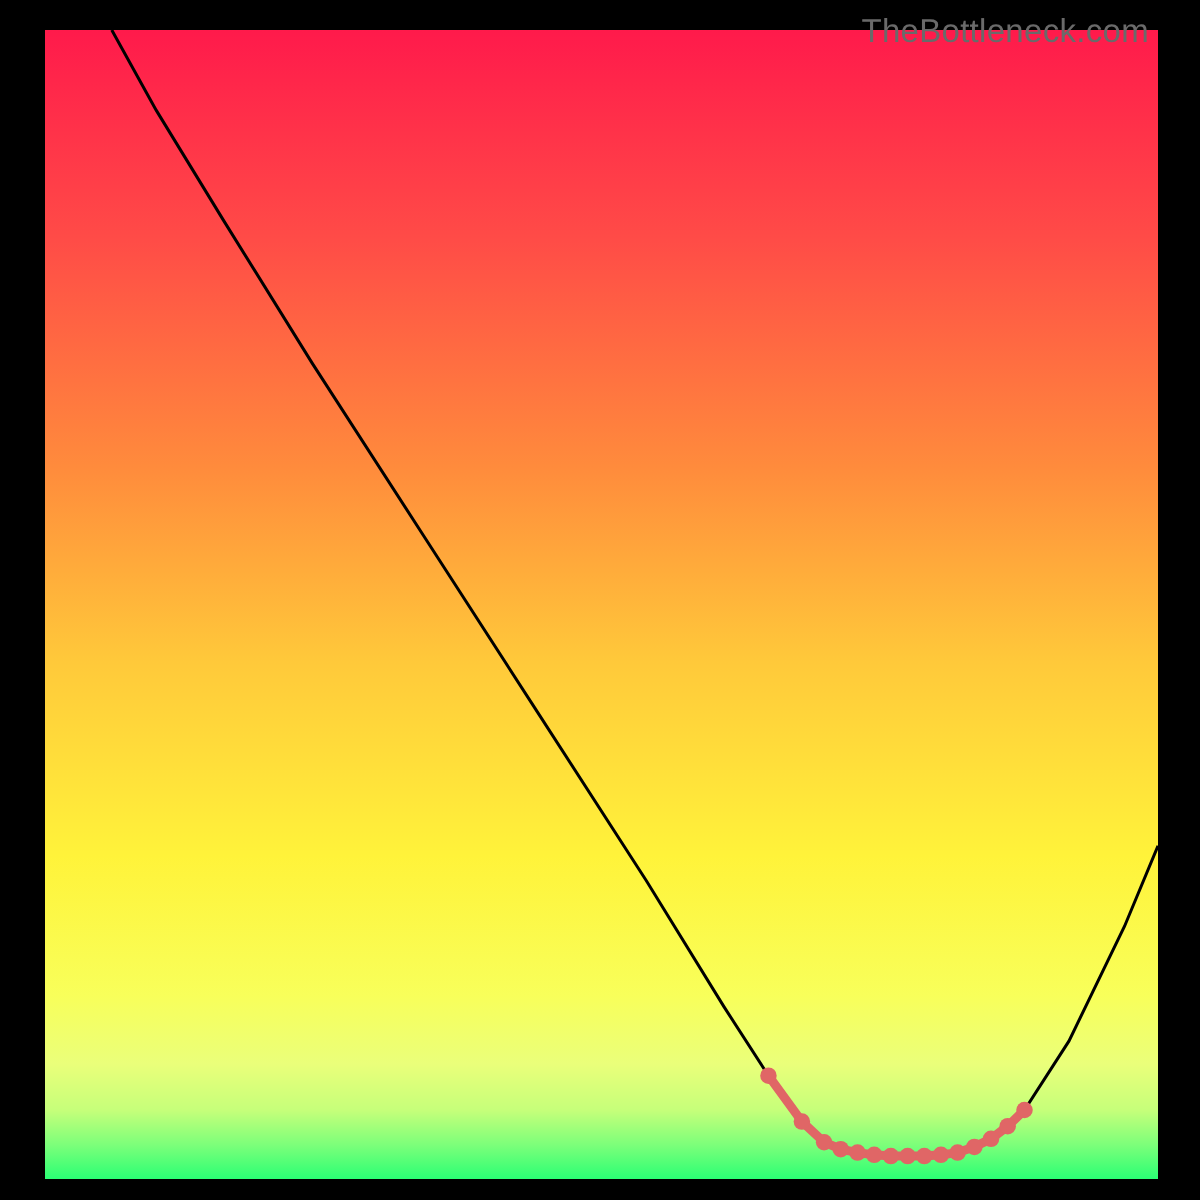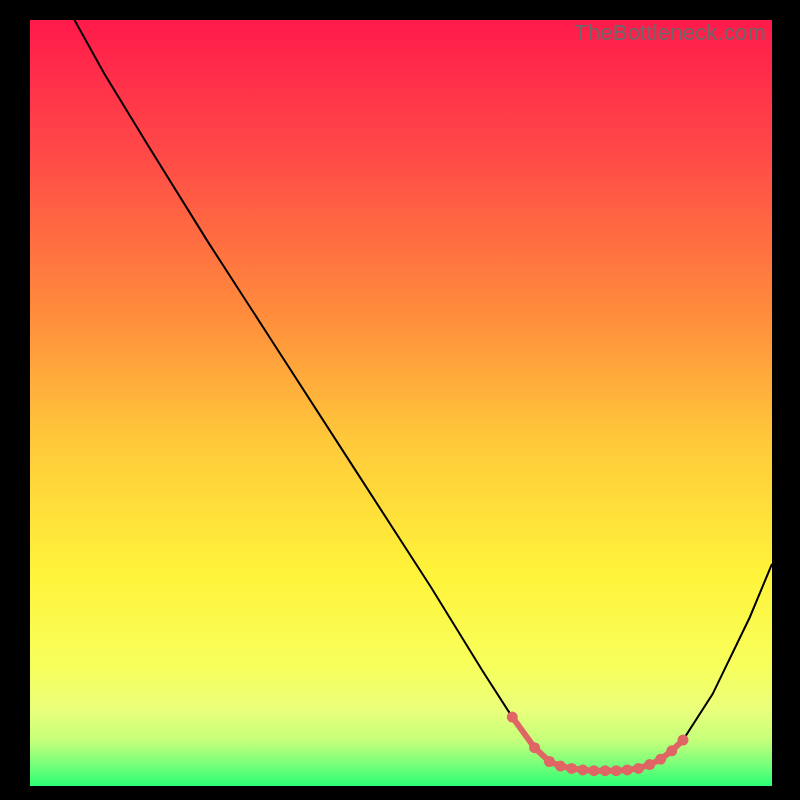--- a/index.html
+++ b/index.html
@@ -21,21 +21,21 @@
   }
   .plot-area {
     position: absolute;
     left: 0;
     top: 0;
     width: 742px;
     height: 766px;
   }
   .watermark {
     position: absolute;
-    top: 20px;
+    top: 8px;
     right: 34px;
     color: #6a6a6a;
     font-size: 22px;
     font-weight: 500;
     letter-spacing: 0.2px;
     z-index: 10;
     margin-left: 28px;
   }
   svg { display: block; }
 </style>

